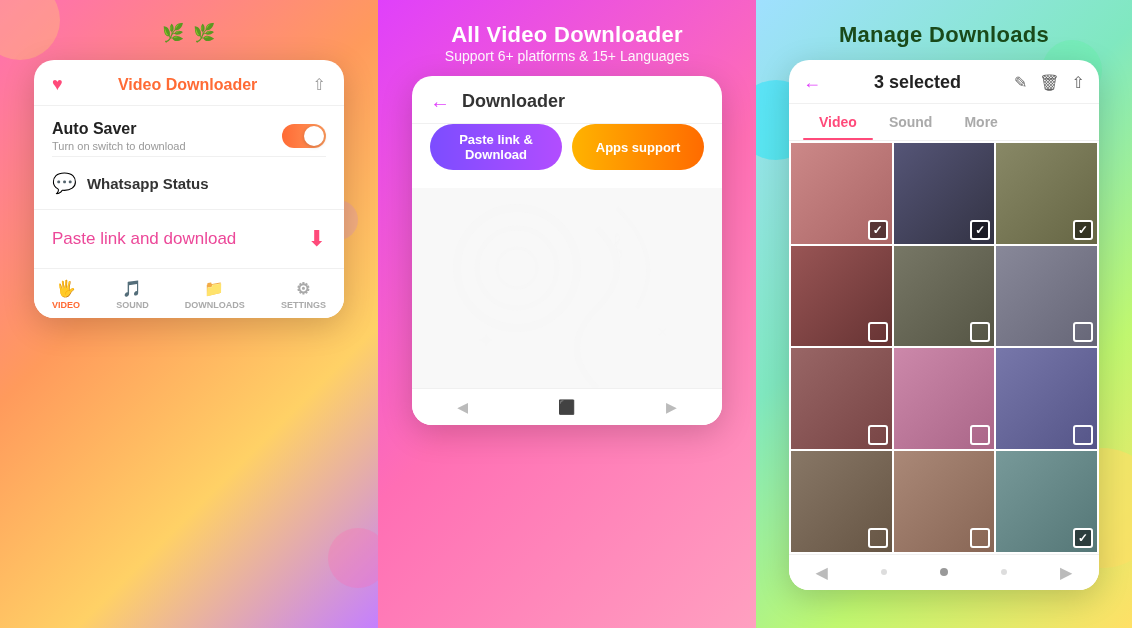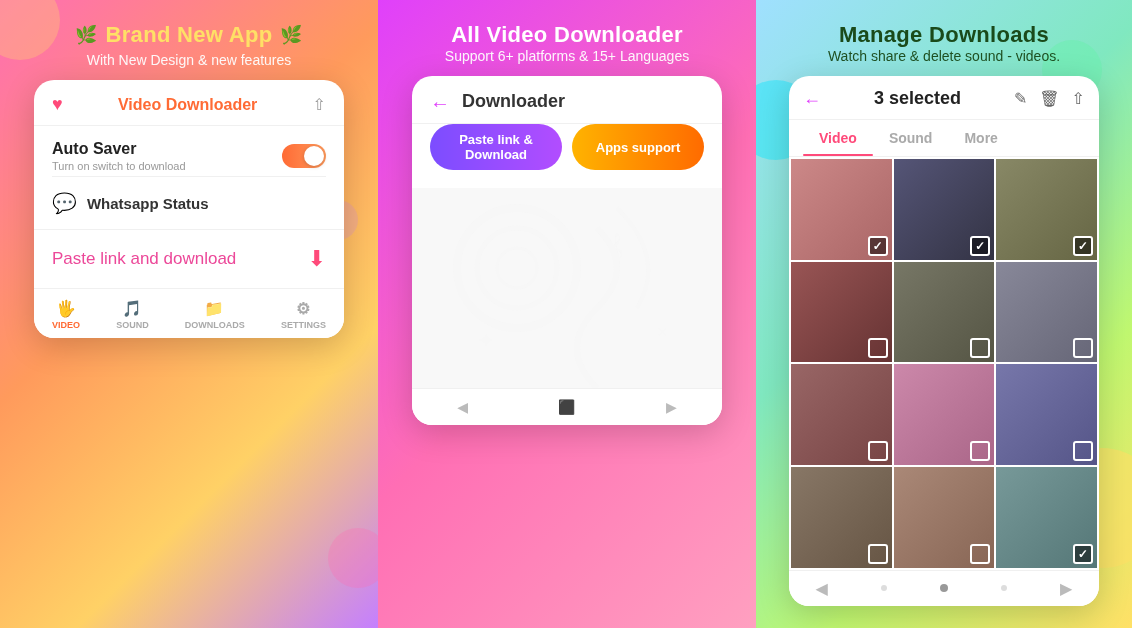--- a/index.html
+++ b/index.html
@@ -399,26 +399,22 @@
 <body>
 
 <div class="panel1">
   <div class="deco deco1"></div>
   <div class="deco deco2"></div>
   <div class="deco deco3"></div>
 
   <div class="panel-header">
     <div class="crown-row">
       <span style="font-size:18px;">🌿</span>
-      <span class="main-title">
-        <span>Brand New App</span>
-      </span>
       <span style="font-size:18px;">🌿</span>
     </div>
-    <div class="sub-title">With New Design &amp; new features</div>
   </div>
 
   <div class="phone-card card1">
     <div class="card1-header">
       <span class="heart-icon">♥</span>
       <span class="title">
         <span>Video</span>
         <span style="color:#ff6b35;">Downloader</span>
       </span>
       <span class="share-icon" style="font-size:16px;">⇧</span>
@@ -507,21 +503,20 @@
   </div>
 </div>
 
 <div class="panel3">
   <div class="panel3-deco1"></div>
   <div class="panel3-deco2"></div>
   <div class="panel3-deco3"></div>
 
   <div class="panel-header">
     <div class="main-title" style="color:#1a4a1a; font-size:22px; font-weight:800;">Manage Downloads</div>
-    <div class="sub-title" style="color:#1a4a1a;">Watch share &amp; delete sound - videos.</div>
   </div>
 
   <div class="phone-card card3">
     <div class="card3-header">
       <span class="card3-back">←</span>
       <span class="card3-selected">3 selected</span>
       <div class="card3-actions">
         <span class="card3-action">✎</span>
         <span class="card3-action">🗑</span>
         <span class="card3-action">⇧</span>

